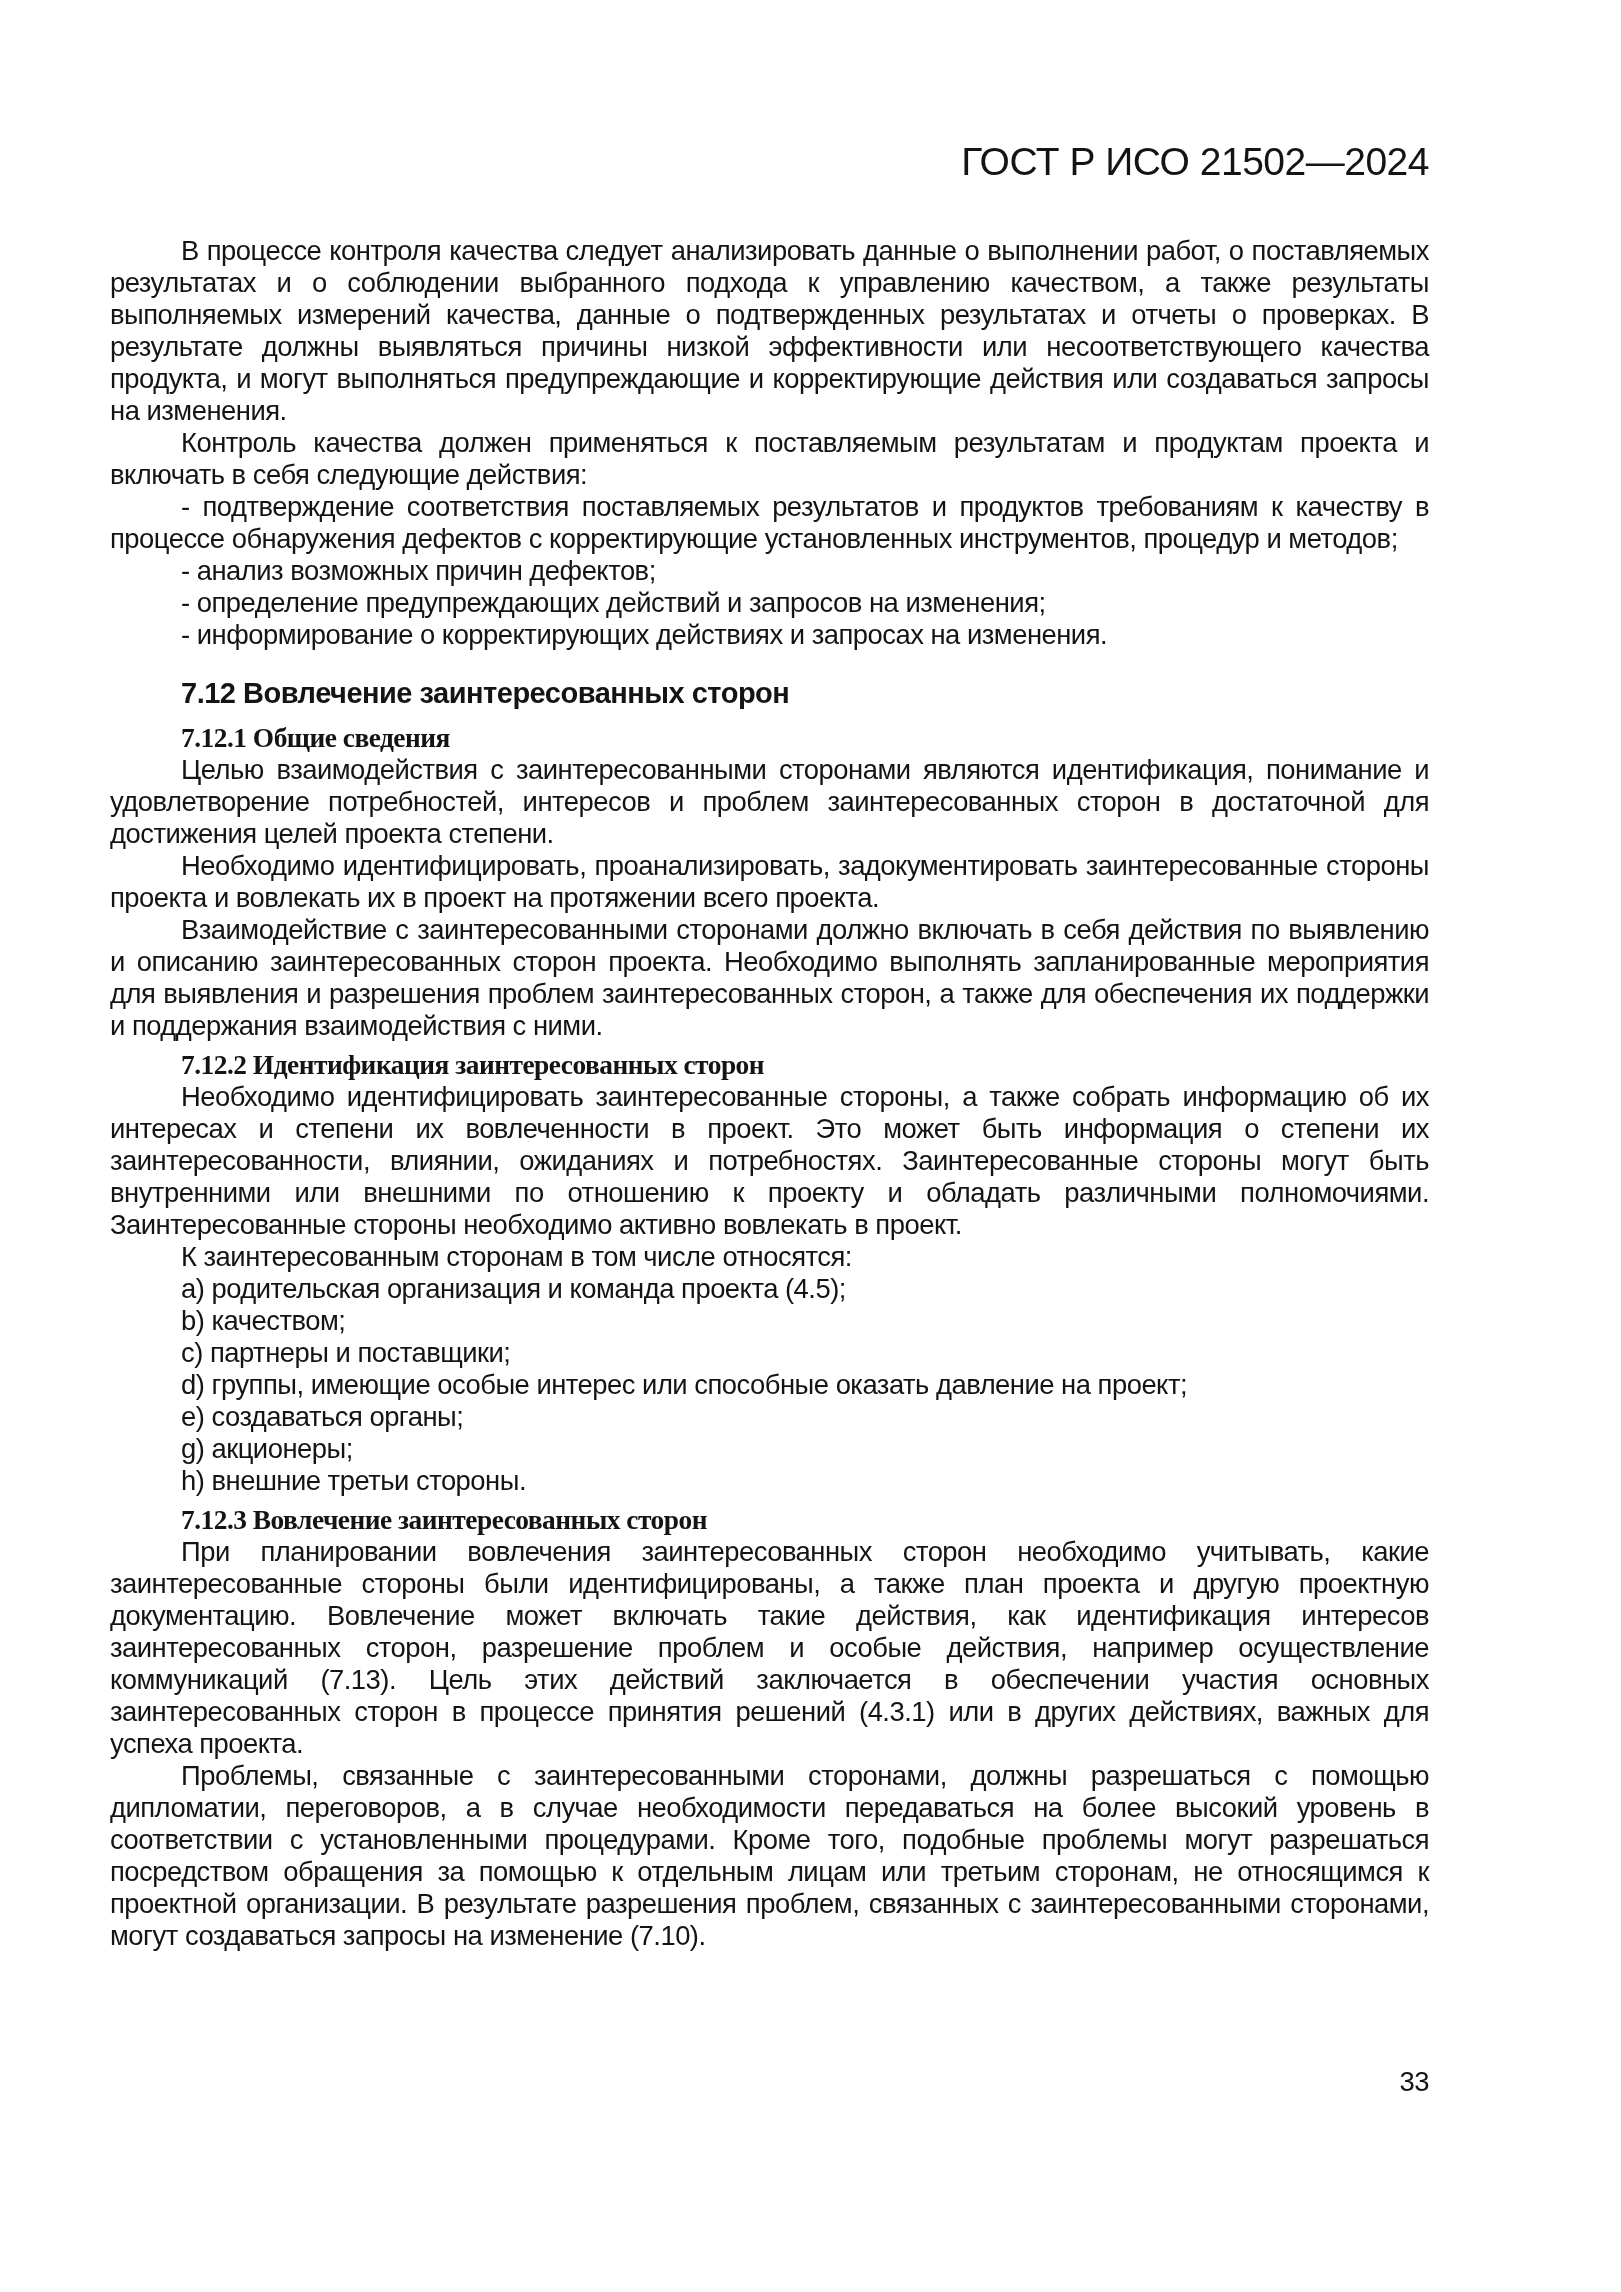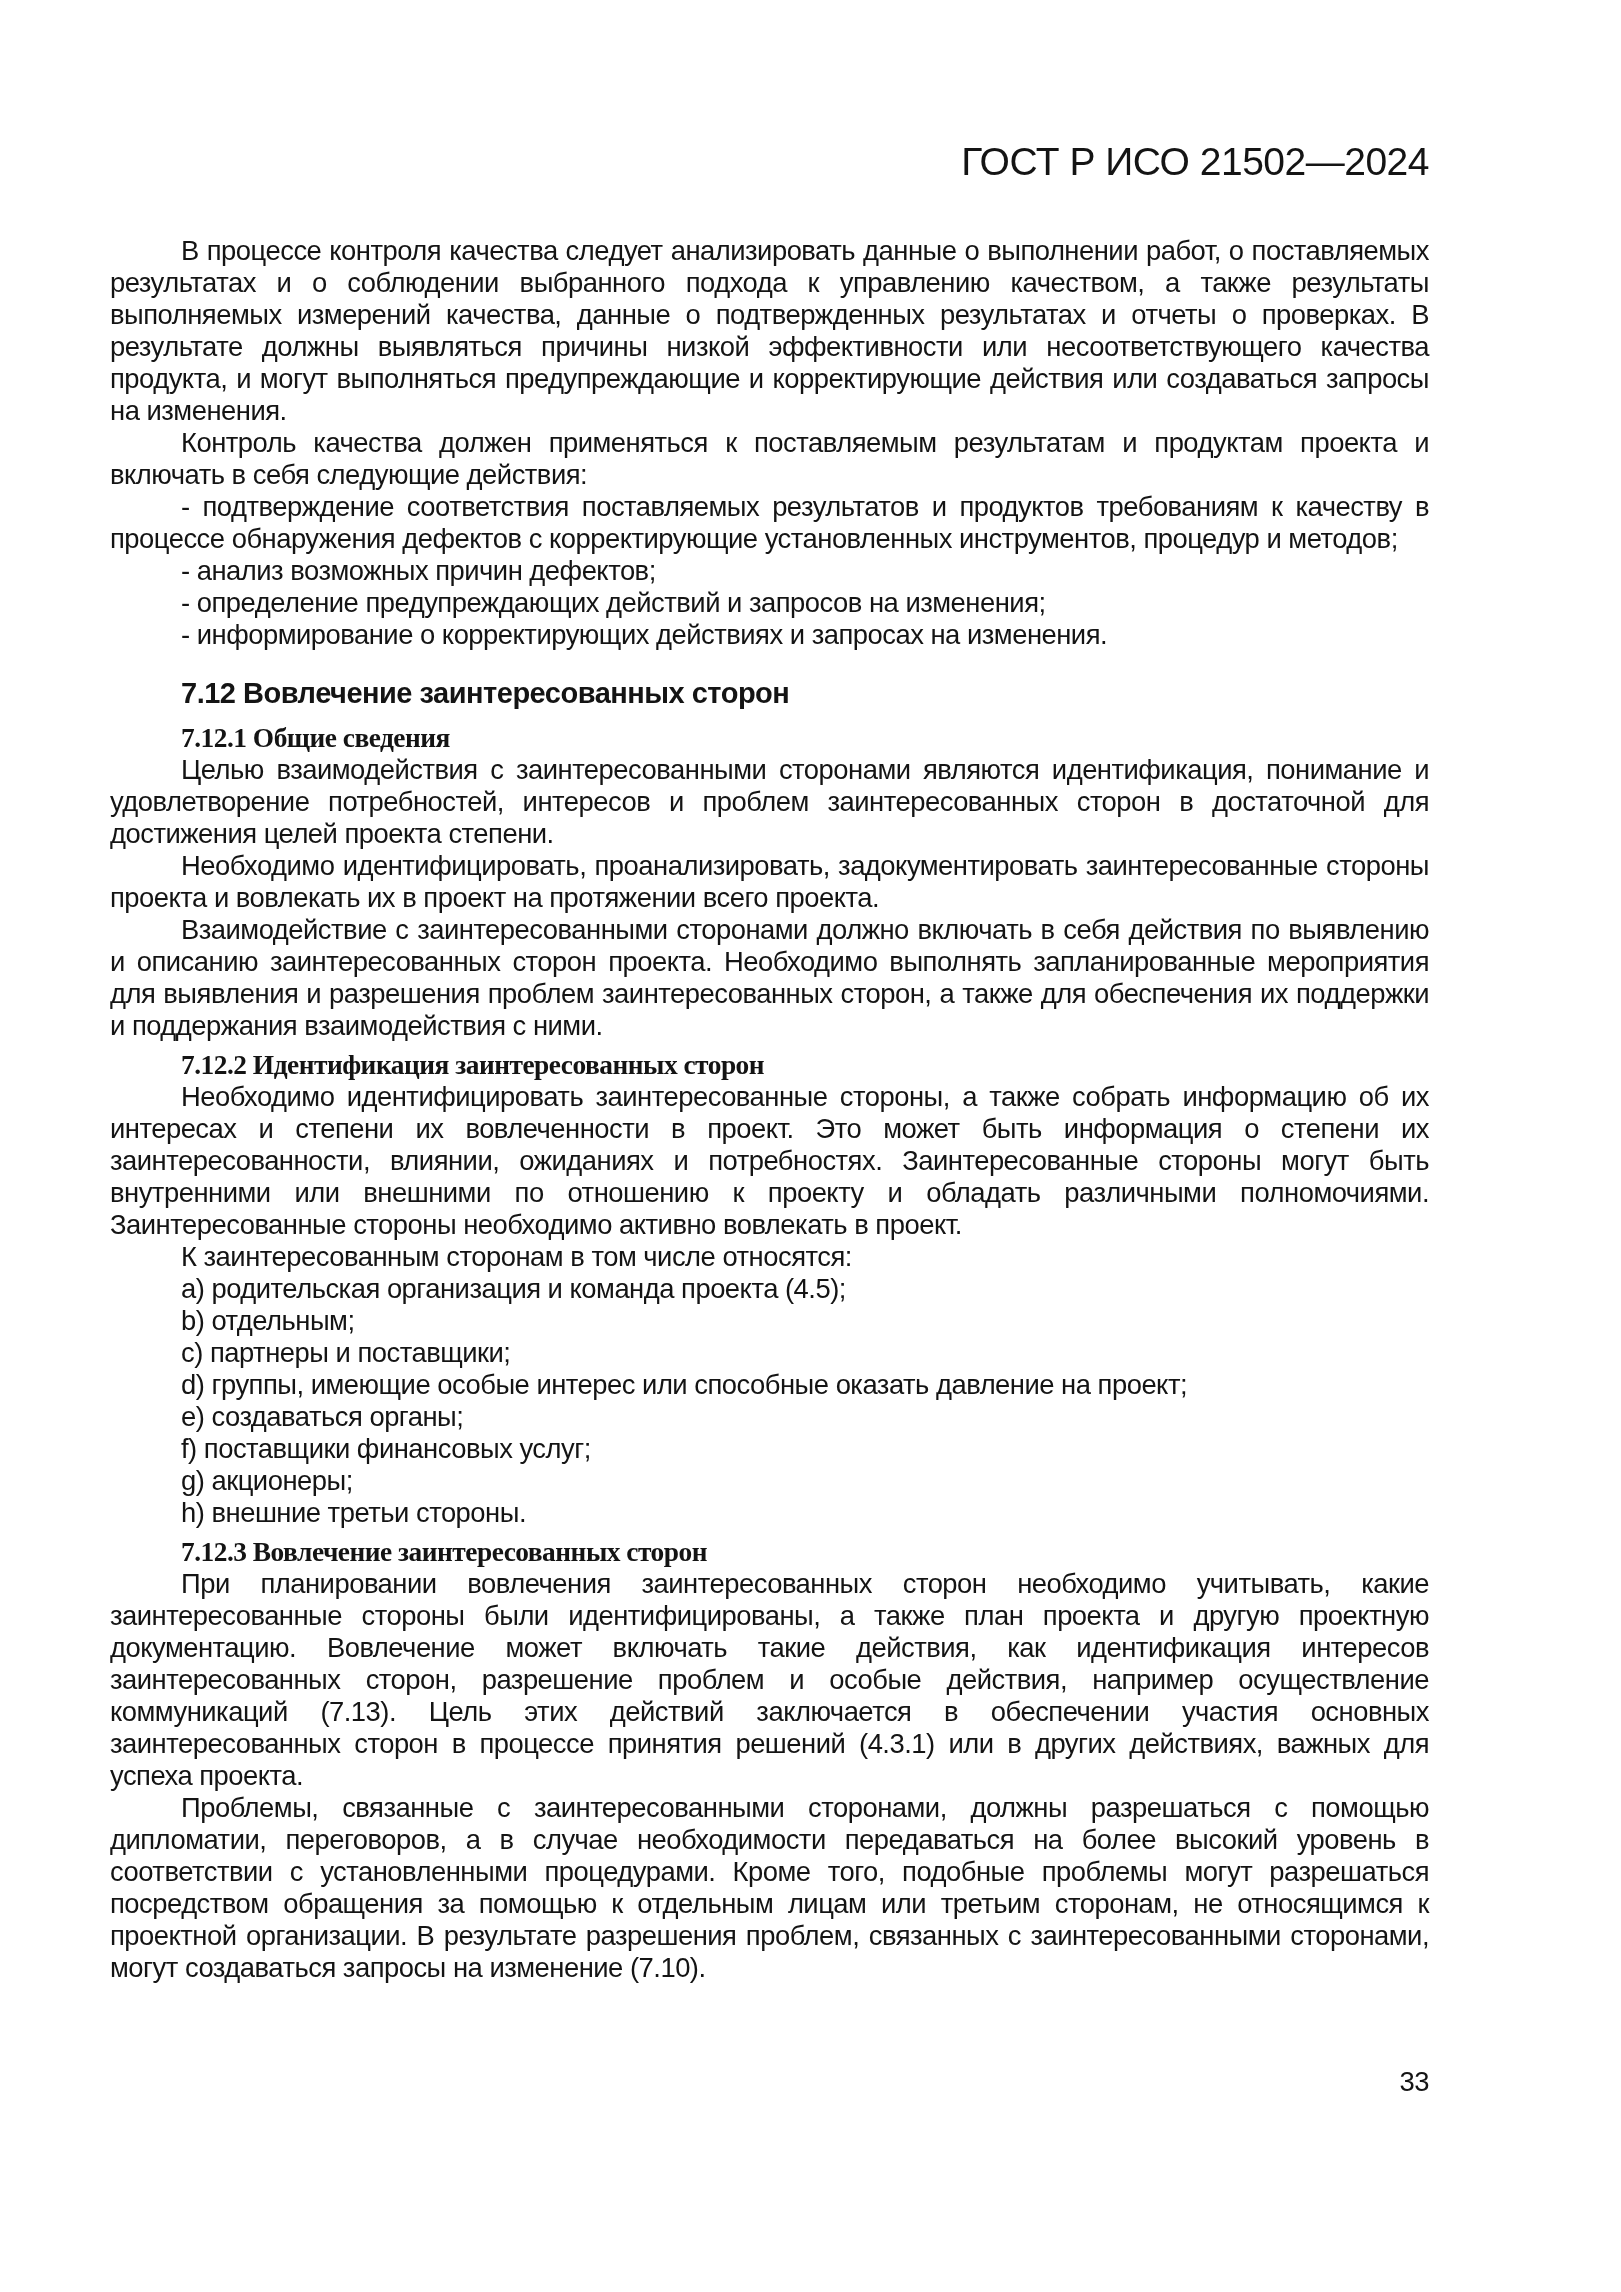--- a/index.html
+++ b/index.html
@@ -88,25 +88,24 @@
   <p class="body-par">Целью взаимодействия с заинтересованными сторонами являются идентификация, понимание и удовлетворение потребностей, интересов и проблем заинтересованных сторон в достаточной для достижения целей проекта степени.</p>
   <p class="body-par">Необходимо идентифицировать, проанализировать, задокументировать заинтересованные стороны проекта и вовлекать их в проект на протяжении всего проекта.</p>
   <p class="body-par">Взаимодействие с заинтересованными сторонами должно включать в себя действия по выявлению и описанию заинтересованных сторон проекта. Необходимо выполнять запланированные мероприятия для выявления и разрешения проблем заинтересованных сторон, а также для обеспечения их поддержки и поддержания взаимодействия с ними.</p>
 
   <h3 class="subsec">7.12.2 Идентификация заинтересованных сторон</h3>
 
   <p class="body-par">Необходимо идентифицировать заинтересованные стороны, а также собрать информацию об их интересах и степени их вовлеченности в проект. Это может быть информация о степени их заинтересованности, влиянии, ожиданиях и потребностях. Заинтересованные стороны могут быть внутренними или внешними по отношению к проекту и обладать различными полномочиями. Заинтересованные стороны необходимо активно вовлекать в проект.</p>
   <p class="body-par">К заинтересованным сторонам в том числе относятся:</p>
 
   <p class="body-par">a) родительская организация и команда проекта (4.5);</p>
-  <p class="body-par">b) отдельным;</p>
+  <p class="body-par">b) качеством;</p>
   <p class="body-par">c) партнеры и поставщики;</p>
   <p class="body-par">d) группы, имеющие особые интерес или способные оказать давление на проект;</p>
   <p class="body-par">e) создаваться органы;</p>
-  <p class="body-par">f) поставщики финансовых услуг;</p>
   <p class="body-par">g) акционеры;</p>
   <p class="body-par">h) внешние третьи стороны.</p>
 
   <h3 class="subsec">7.12.3 Вовлечение заинтересованных сторон</h3>
 
   <p class="body-par">При планировании вовлечения заинтересованных сторон необходимо учитывать, какие заинтересованные стороны были идентифицированы, а также план проекта и другую проектную документацию. Вовлечение может включать такие действия, как идентификация интересов заинтересованных сторон, разрешение проблем и особые действия, например осуществление коммуникаций (7.13). Цель этих действий заключается в обеспечении участия основных заинтересованных сторон в процессе принятия решений (4.3.1) или в других действиях, важных для успеха проекта.</p>
   <p class="body-par">Проблемы, связанные с заинтересованными сторонами, должны разрешаться с помощью дипломатии, переговоров, а в случае необходимости передаваться на более высокий уровень в соответствии с установленными процедурами. Кроме того, подобные проблемы могут разрешаться посредством обращения за помощью к отдельным лицам или третьим сторонам, не относящимся к проектной организации. В результате разрешения проблем, связанных с заинтересованными сторонами, могут создаваться запросы на изменение (7.10).</p>
 
 </div>
 

